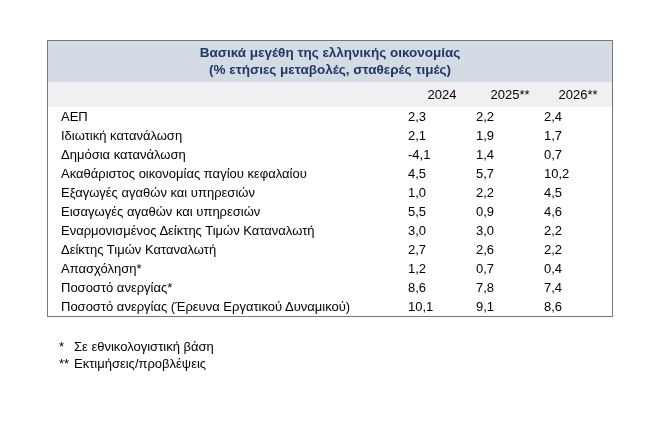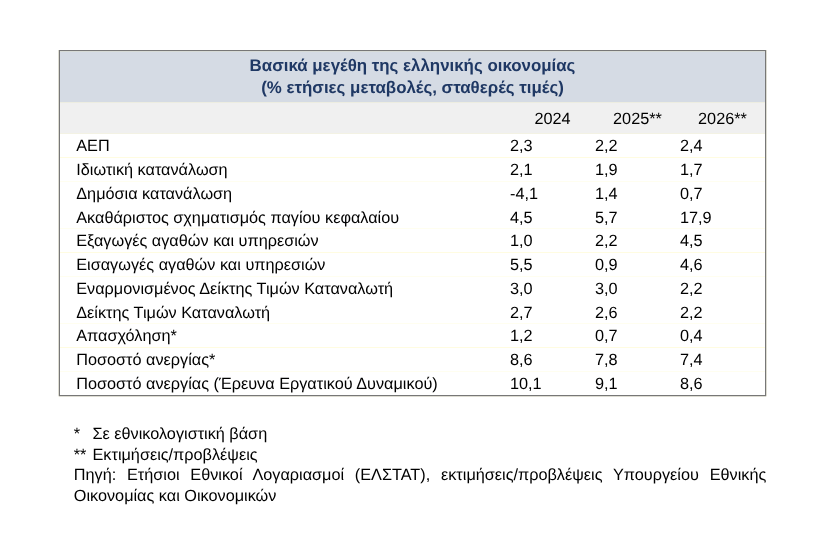--- a/index.html
+++ b/index.html
@@ -117,24 +117,24 @@
             <td class="val-col">1,9</td>
             <td class="val-col">1,7</td>
           </tr>
           <tr>
             <td class="label-col">Δημόσια κατανάλωση</td>
             <td class="val-col">-4,1</td>
             <td class="val-col">1,4</td>
             <td class="val-col">0,7</td>
           </tr>
           <tr>
-            <td class="label-col">Ακαθάριστος σχηματισμός παγίου κεφαλαίου</td>
+            <td class="label-col">Ακαθάριστος οικονομίας παγίου κεφαλαίου</td>
             <td class="val-col">4,5</td>
             <td class="val-col">5,7</td>
-            <td class="val-col">17,9</td>
+            <td class="val-col">10,2</td>
           </tr>
           <tr>
             <td class="label-col">Εξαγωγές αγαθών και υπηρεσιών</td>
             <td class="val-col">1,0</td>
             <td class="val-col">2,2</td>
             <td class="val-col">4,5</td>
           </tr>
           <tr>
             <td class="label-col">Εισαγωγές αγαθών και υπηρεσιών</td>
             <td class="val-col">5,5</td>
@@ -176,16 +176,15 @@
 
   </div>
 
   <div class="footnotes">
     <div class="footnote-line">
       <span class="footnote-marker">*</span><span>Σε εθνικολογιστική βάση</span>
     </div>
     <div class="footnote-line">
       <span class="footnote-marker">**</span><span>Εκτιμήσεις/προβλέψεις</span>
     </div>
-    <div class="source-line">Πηγή: Ετήσιοι Εθνικοί Λογαριασμοί (ΕΛΣΤΑΤ), εκτιμήσεις/προβλέψεις Υπουργείου Εθνικής Οικονομίας και Οικονομικών</div>
   </div>
 
 </div>
 
 </body></html>

